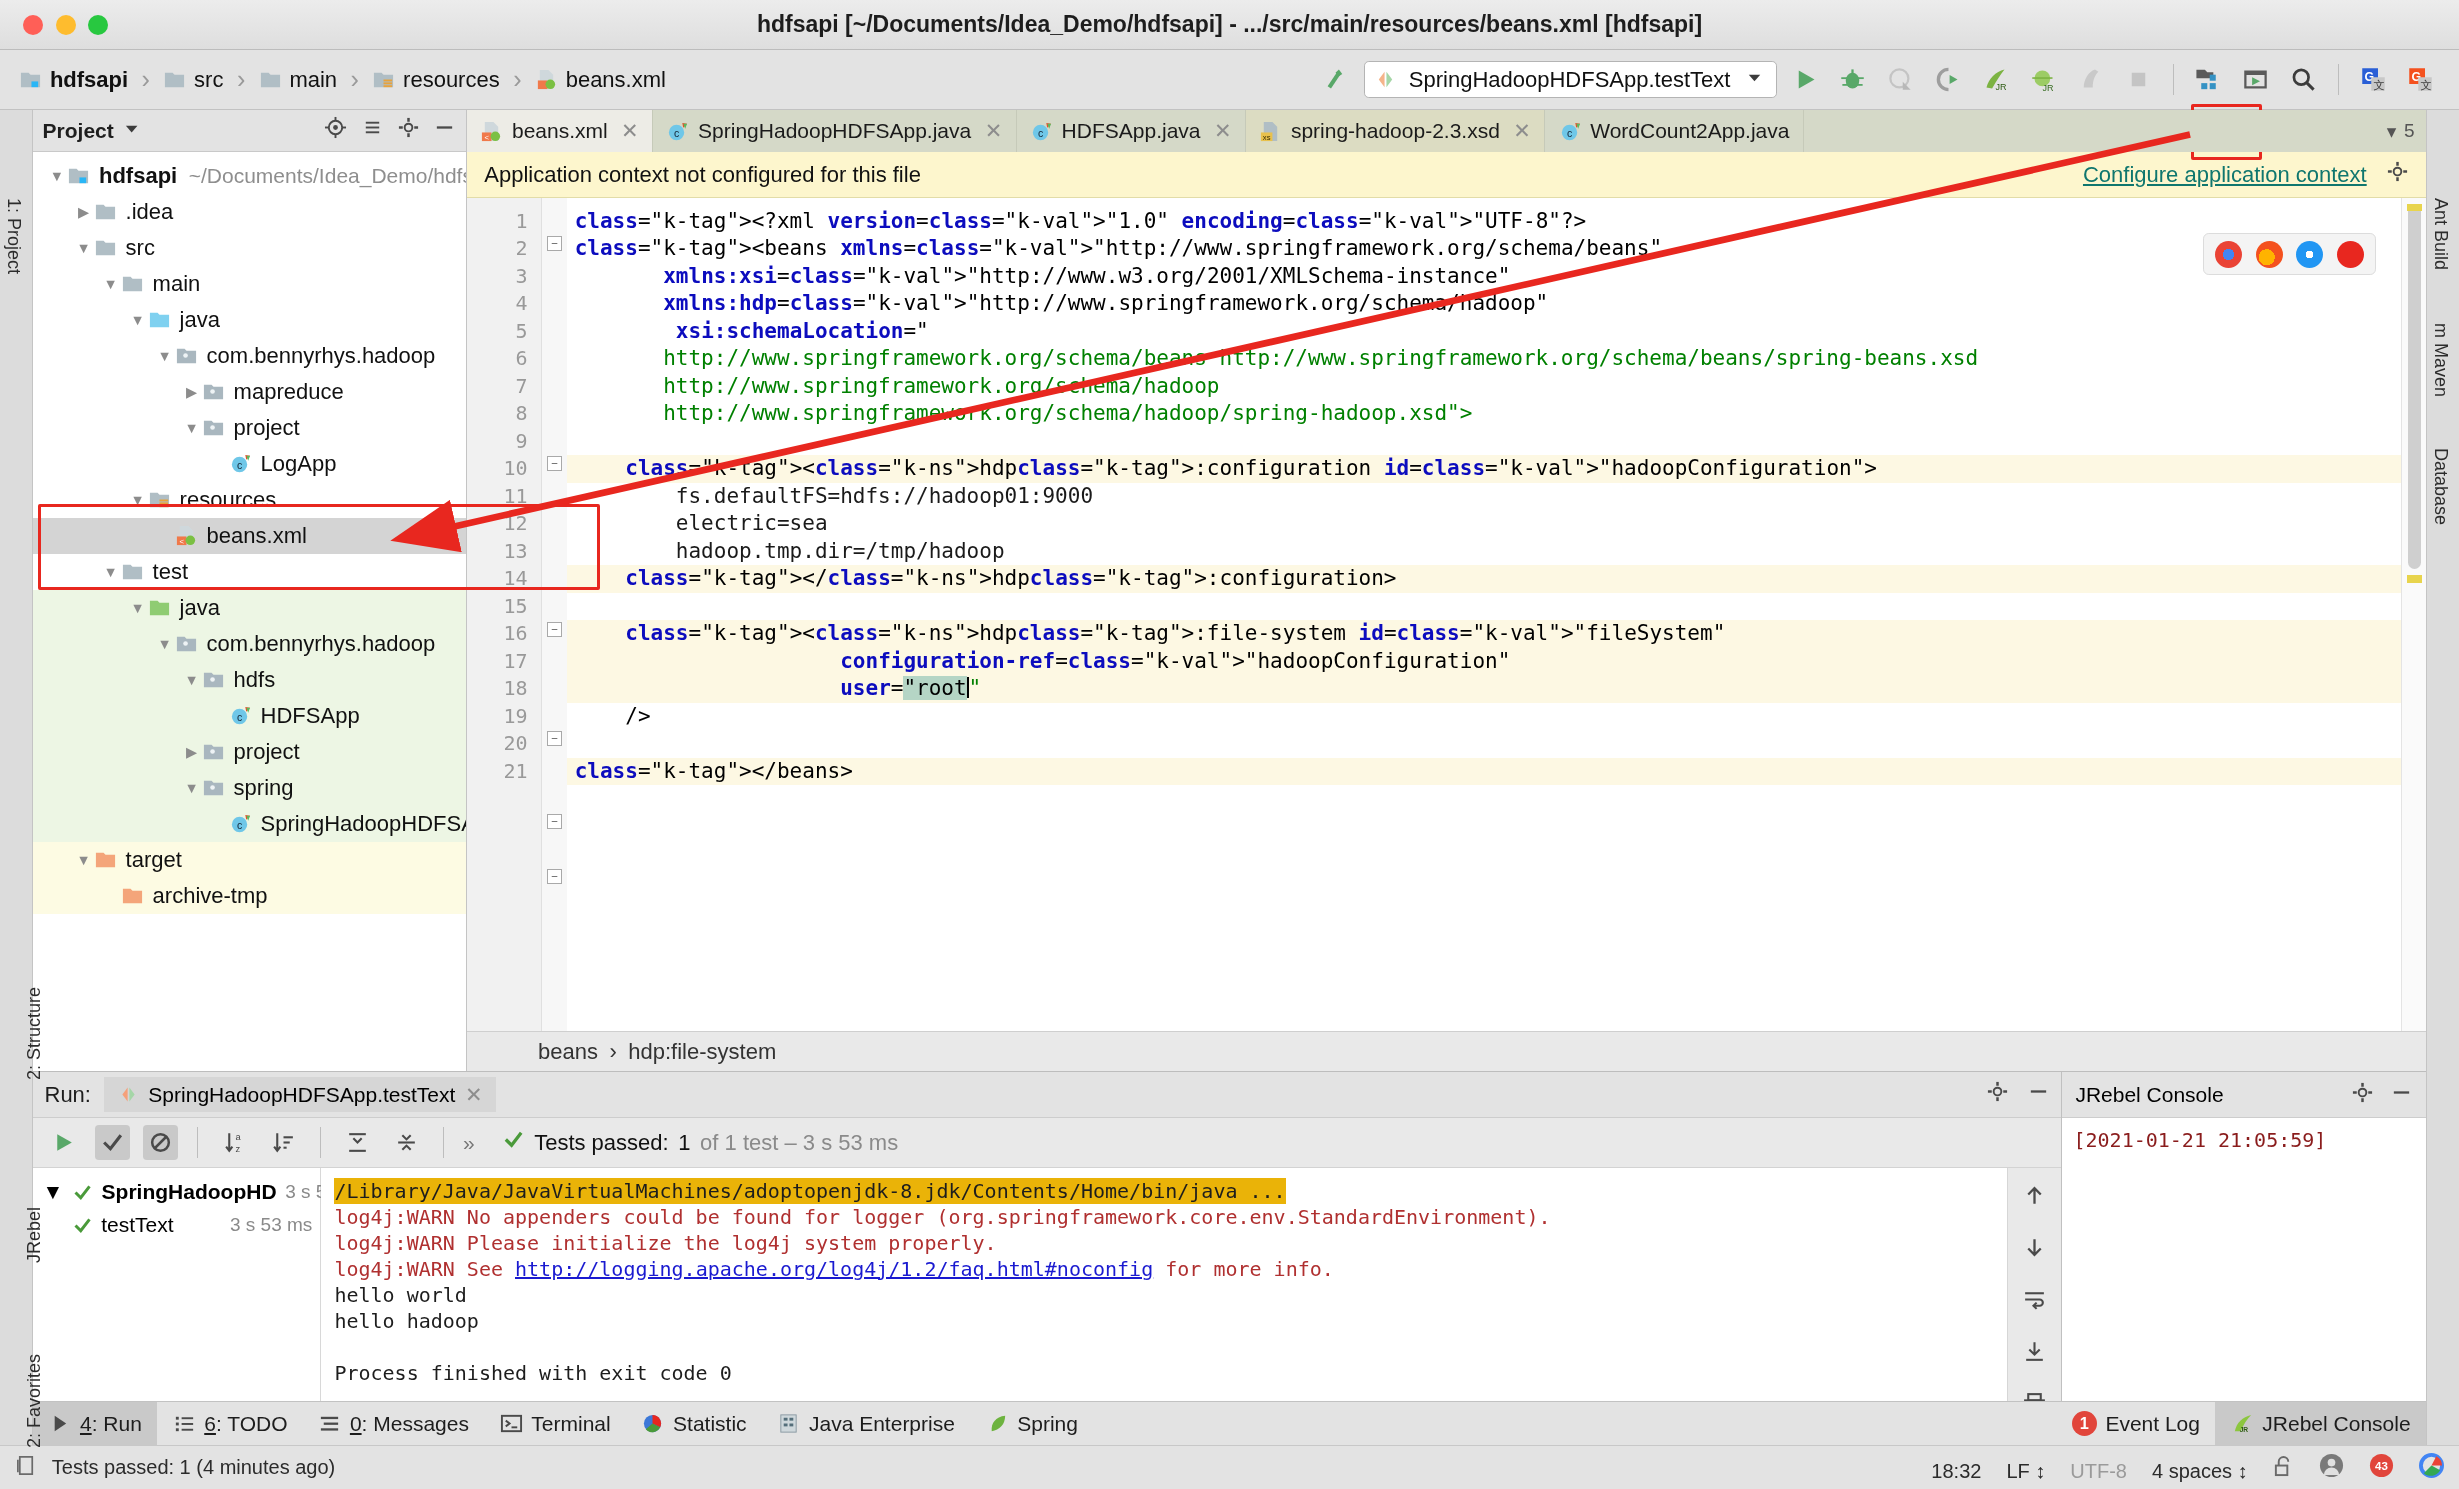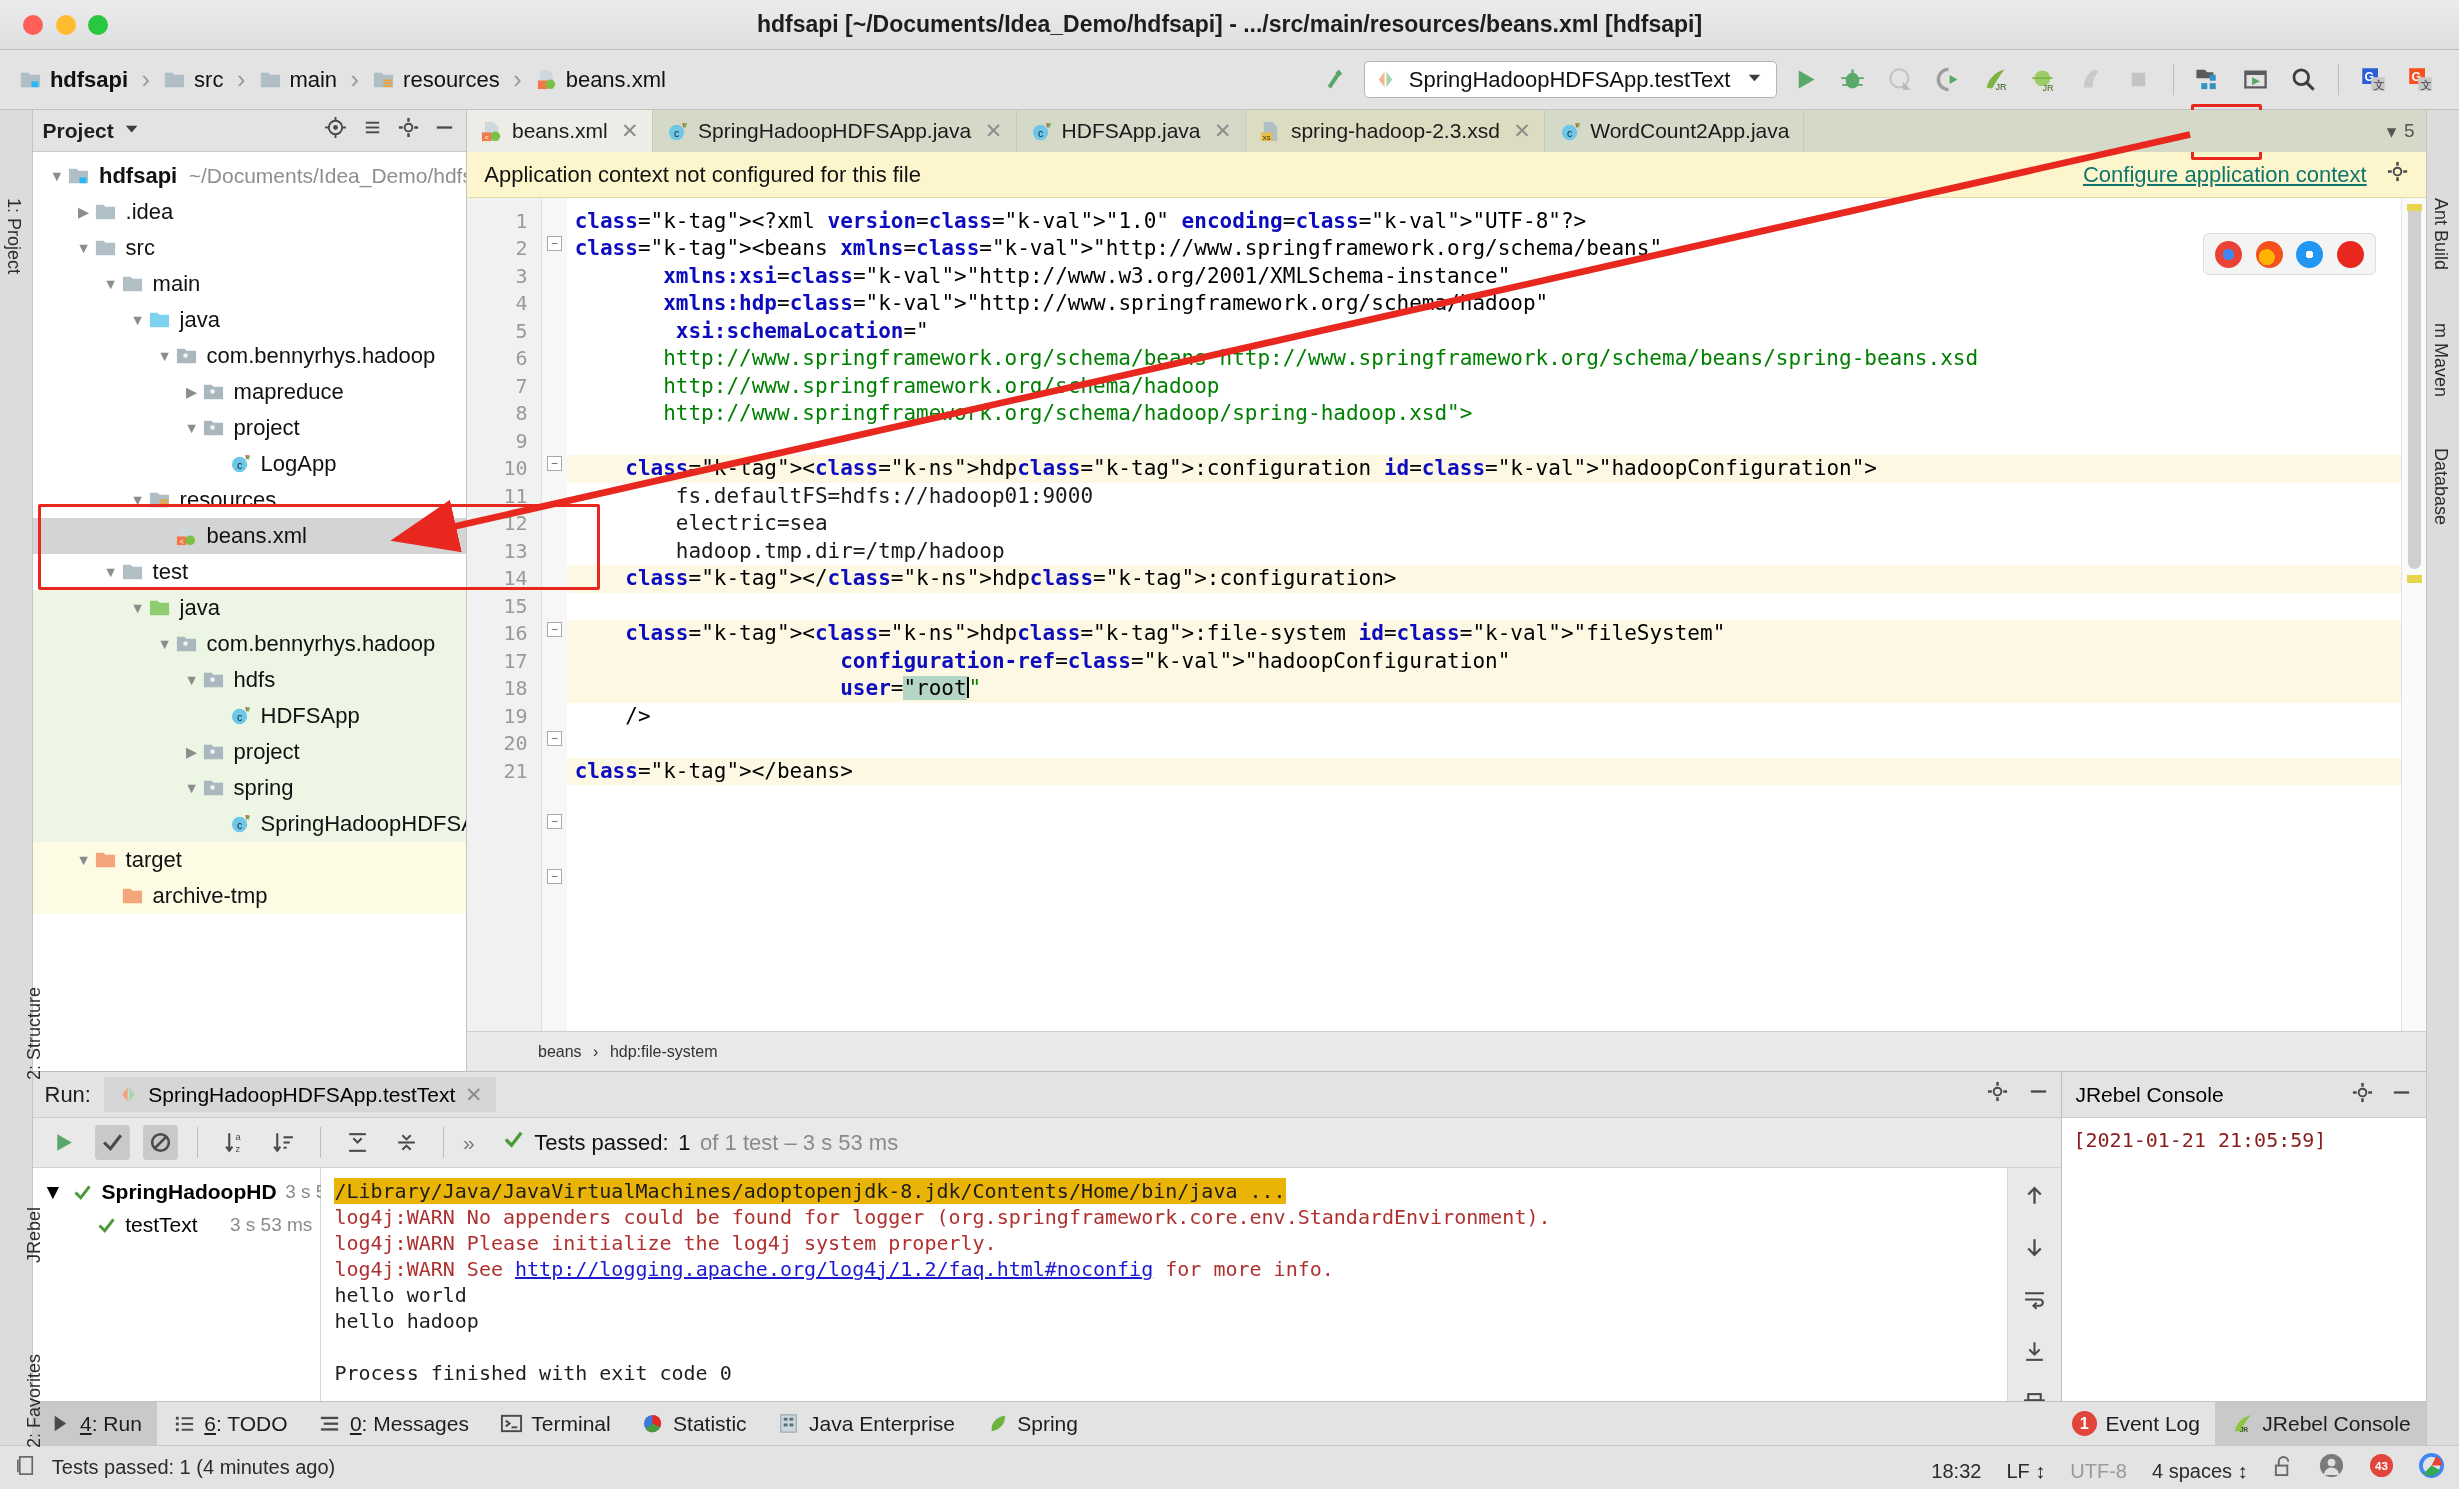--- a/index.html
+++ b/index.html
@@ -130,21 +130,21 @@
   .sel-chunk { background: #b5d5c5; }
   .caret { display: inline-block; width: 1.9px; height: 21px; background: #000; vertical-align: -2.9px; }
   .scrollbar-right { position: absolute; right: 0; top: 0; bottom: 0; width: 25px; background: #fafafa; border-left: 1px solid #e4e4e4; }
   .sb-thumb { position: absolute; right: 4.8px; top: 5.8px; width: 13.4px; height: 365px; background: #cfcfcf; border-radius: 6.7px; }
   .sb-mark { position: absolute; right: 3.8px; width: 15.4px; height: 7.7px; background: #e8d44d; }
   .browsers { position: absolute; right: 50px; top: 35px; display: flex; gap: 13.4px; background: #f4f4f4; border: 1px solid #dcdcdc; border-radius: 5.8px; padding: 6.7px 11.5px; }
   .bcircle { width: 27px; height: 27px; border-radius: 50%; }
 
   .breadcrumbbar {
     height: 40px; flex: 0 0 40px; background: #e9e9e9; border-top: 1px solid #cfcfcf;
-    display: flex; align-items: center; padding-left: 71px; gap: 11.5px; font-size: 16px; color: #333;
+    display: flex; align-items: center; padding-left: 71px; gap: 11.5px; font-size: 22px; color: #333;
   }
 
   
   .lower { flex: 1; display: flex; min-height: 0; border-top: 1px solid #bdbdbd; background: #fff; }
   .runpanel { flex: 1; display: flex; flex-direction: column; min-width: 0; }
   .runhdr { height: 46px; flex: 0 0 46px; background: #e3e3e3; display: flex; align-items: center; padding: 0 11.5px; gap: 13.4px; border-bottom: 1px solid #cdcdcd; }
   .runhdr .lab { font-size: 22px; color: #1d1d1d; }
   .runtab { display: flex; align-items: center; gap: 9.6px; background: #d6d6d6; padding: 5.8px 13.4px; font-size: 21px; }
   .runhdr .right { margin-left: auto; display: flex; align-items: center; gap: 17.3px; }
   .runtools { height: 50px; flex: 0 0 50px; background: #e9e9e9; border-bottom: 1px solid #d3d3d3; display: flex; align-items: center; gap: 13.4px; padding: 0 13.4px; }
@@ -917,21 +917,21 @@
                 <div class="ttrow" style="padding-left: 9.6px;">
                   <span class="arrow">▼</span>
                   <span class="ico">
                     <svg width="21" height="21" viewBox="0 0 24 24">
                       <path d="M4 12 L10 18 L20 5" fill="none" stroke="#4a9a3a" stroke-width="3.4"></path>
                     </svg>
                   </span>
                   <span style="font-weight: bold;">SpringHadoopHD</span>
                   <span class="dur">3 s 53 ms</span>
                 </div>
-                <div class="ttrow" style="padding-left: 54px;">
+                <div class="ttrow" style="padding-left: 30px;">
                   <span class="arrow"></span>
                   <span class="ico">
                     <svg width="21" height="21" viewBox="0 0 24 24">
                       <path d="M4 12 L10 18 L20 5" fill="none" stroke="#4a9a3a" stroke-width="3.4"></path>
                     </svg>
                   </span>
                   <span>testText</span>
                   <span class="dur">3 s 53 ms</span>
                 </div>
               </div>

